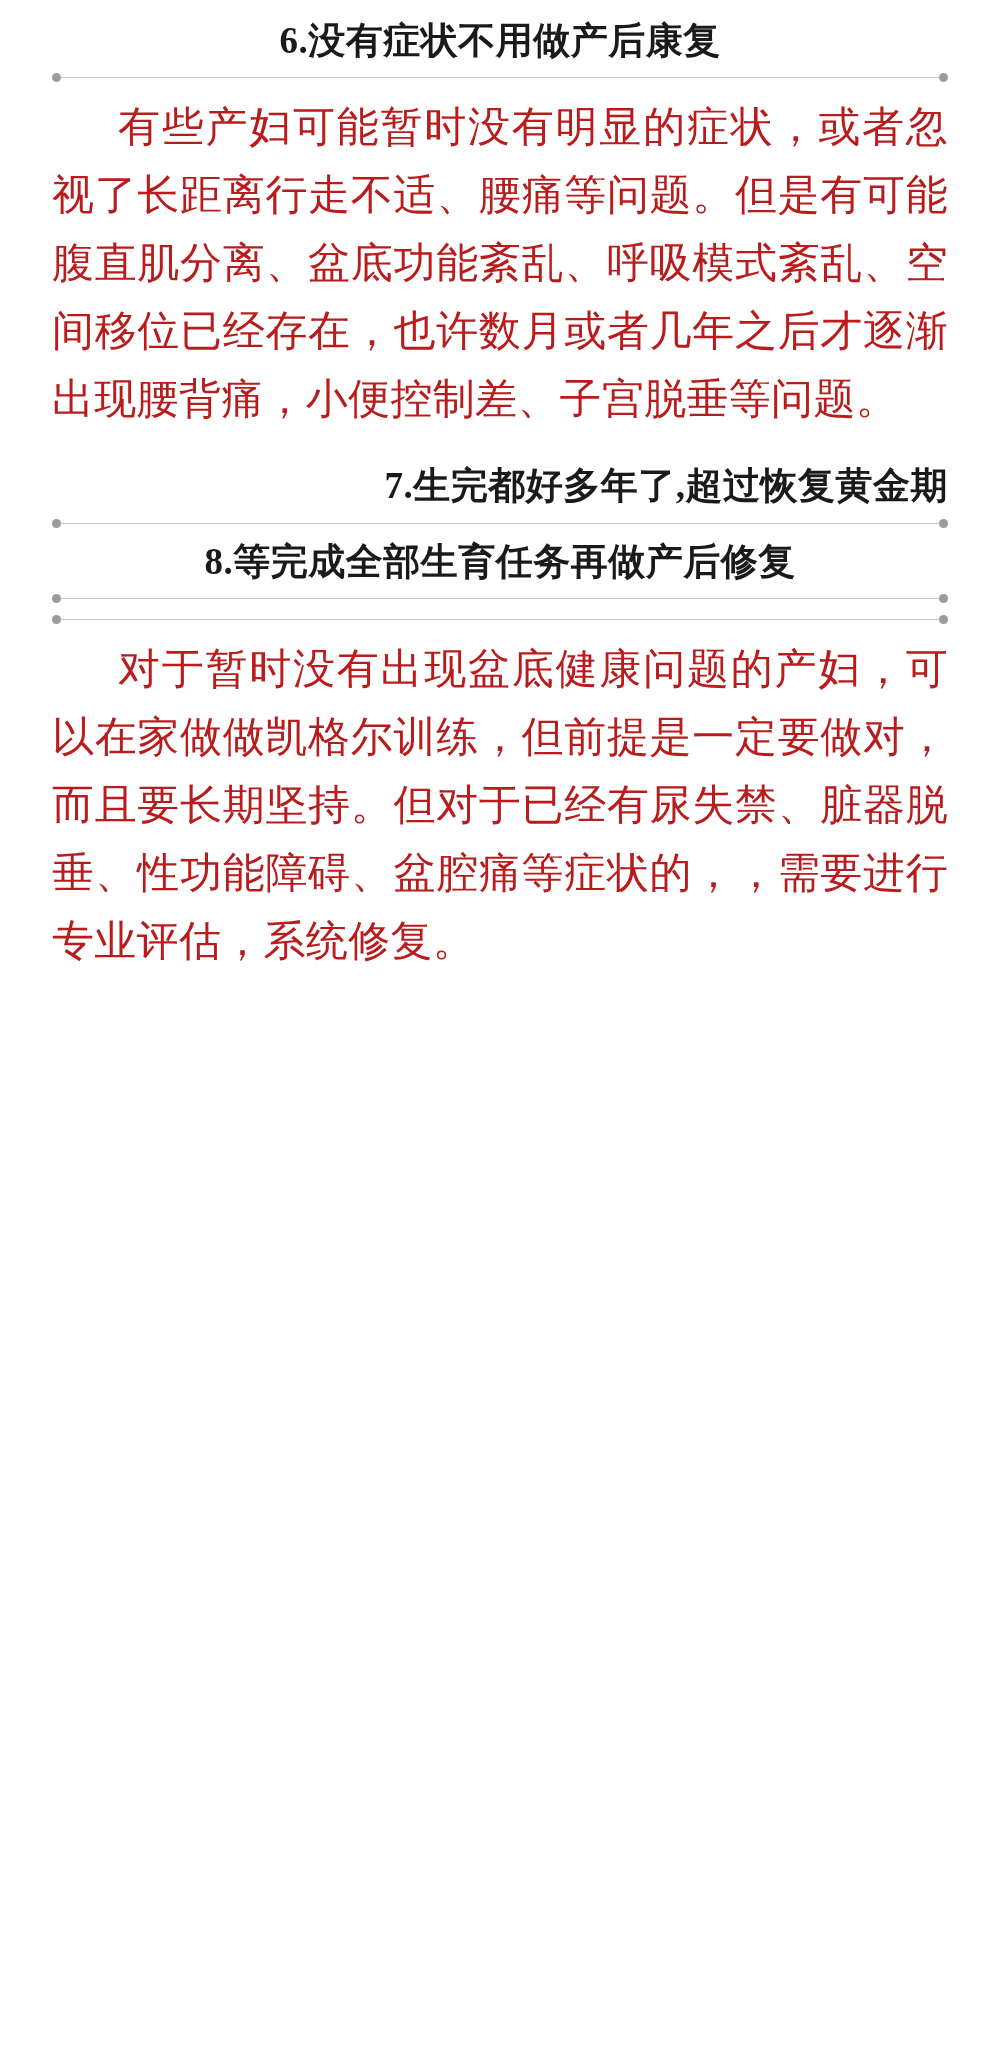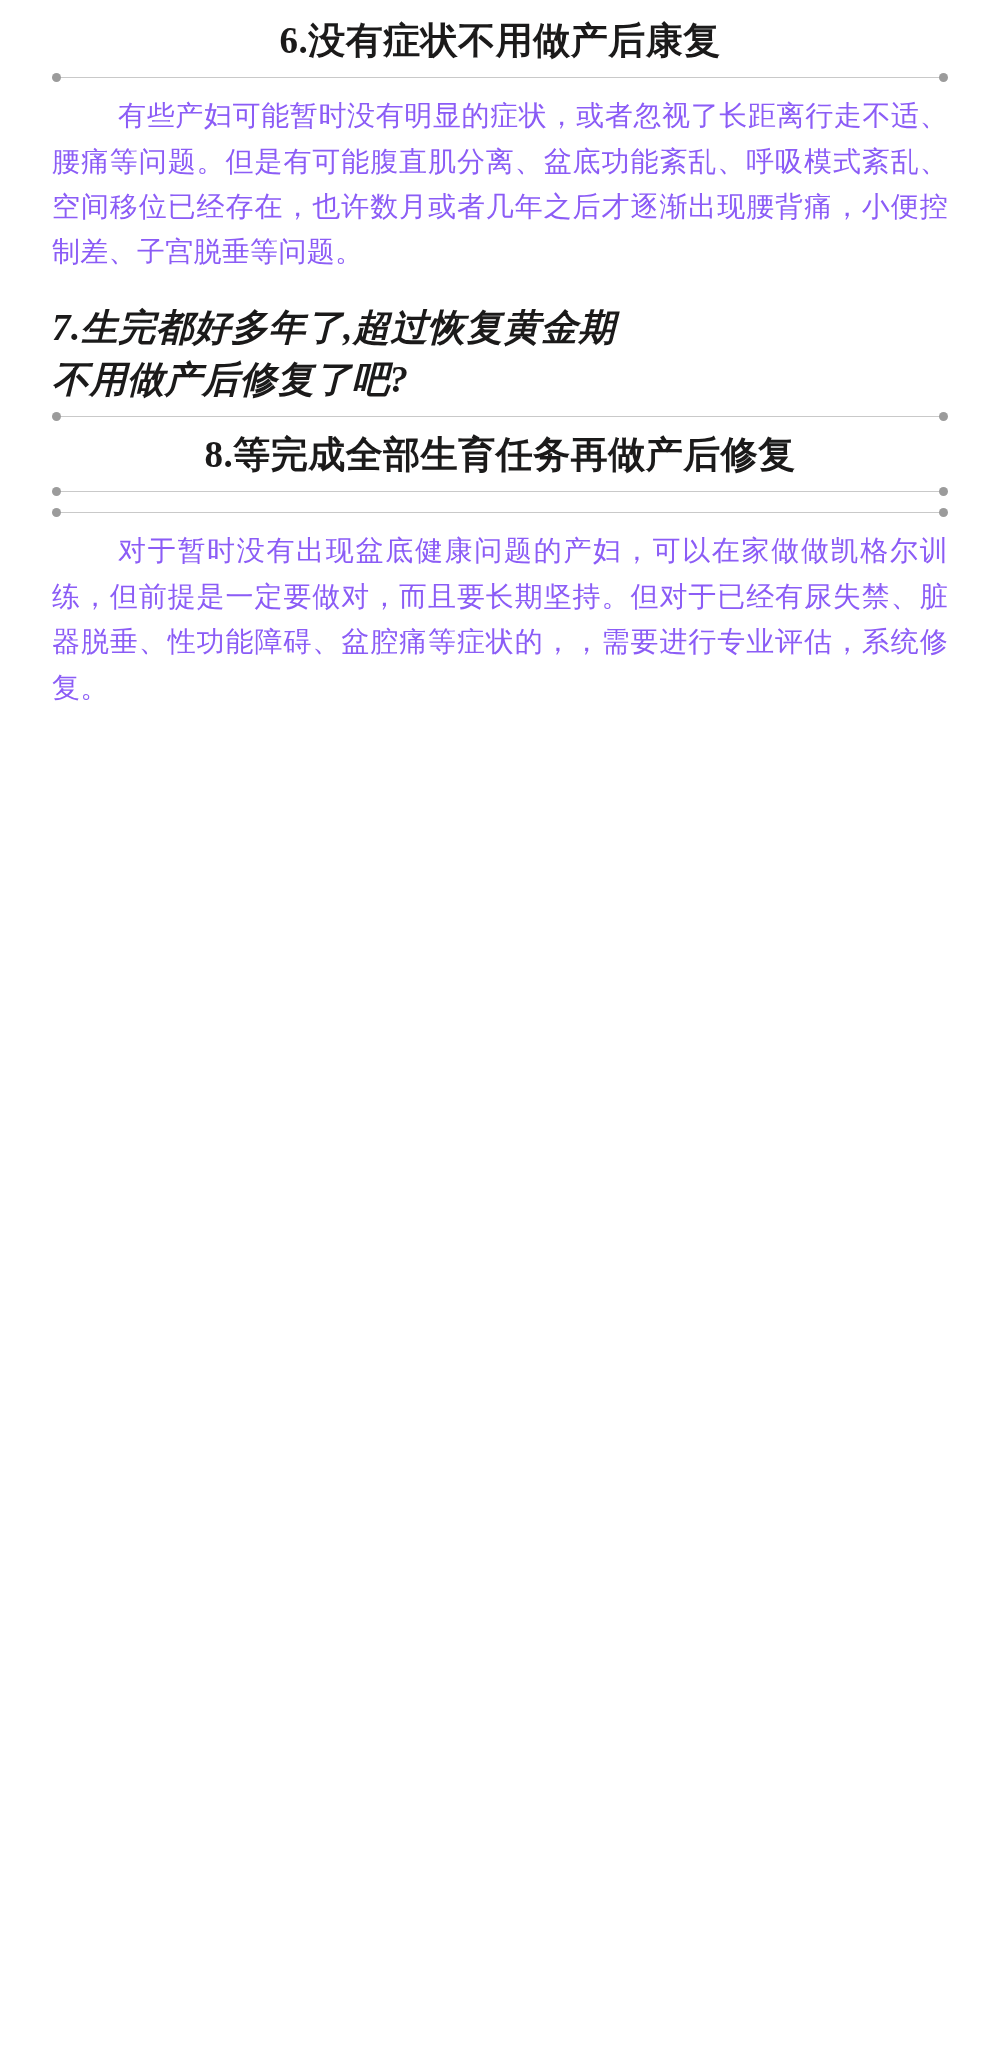--- a/index.html
+++ b/index.html
@@ -36,22 +36,21 @@
     line-height: 1.25;
     color: #1b1a1a;
     letter-spacing: 0.5px;
     margin: 0;
     padding: 0 0 6px 0;
   }
   .head.center {
     text-align: center;
   }
   .head.left {
-    text-align: left;
-    font-style: italic;
+    text-align: right;
   }
   
   .rule {
     position: relative;
     height: 11px;
     margin: 2px 0 10px 0;
   }
   .rule:before {
     content: "";
     position: absolute;
@@ -67,23 +66,23 @@
     width: 9px;
     height: 9px;
     border-radius: 50%;
     background: #9b9b9b;
   }
   .rule .dot.l { left: 0; }
   .rule .dot.r { right: 0; }
 
   .body-text {
     font-family: "Liberation Serif", "DejaVu Serif", serif;
-    font-size: 28px;
+    font-size: 42px;
     line-height: 1.62;
-    color: #8b5cf6;
+    color: #b91c1c;
     text-align: justify;
     text-justify: inter-ideograph;
     text-indent: 66px;
     margin: 0 0 30px 0;
     letter-spacing: 0.3px;
   }
 </style>
 </head>
 <body>
 
@@ -96,21 +95,20 @@
     <div class="rule">
       <span class="dot l"></span>
       <span class="dot r"></span>
     </div>
     <p class="body-text">有些产妇可能暂时没有明显的症状，或者忽视了长距离行走不适、腰痛等问题。但是有可能腹直肌分离、盆底功能紊乱、呼吸模式紊乱、空间移位已经存在，也许数月或者几年之后才逐渐出现腰背痛，小便控制差、子宫脱垂等问题。</p>
   </div>
 
   <div class="section">
     <div class="head-wrap">
       <div class="head left">7.生完都好多年了,超过恢复黄金期</div>
-      <div class="head left">不用做产后修复了吧?</div>
     </div>
     <div class="rule">
       <span class="dot l"></span>
       <span class="dot r"></span>
     </div>
   </div>
 
   <div class="section">
     <div class="head-wrap">
       <div class="head center">8.等完成全部生育任务再做产后修复</div>

